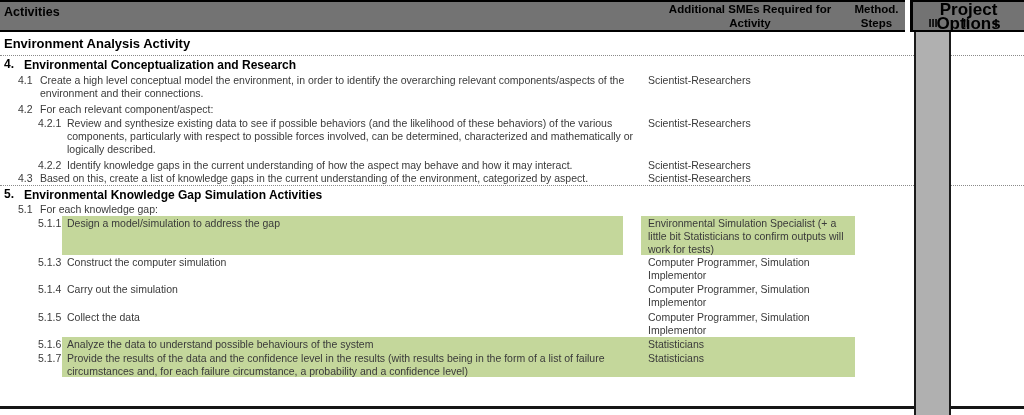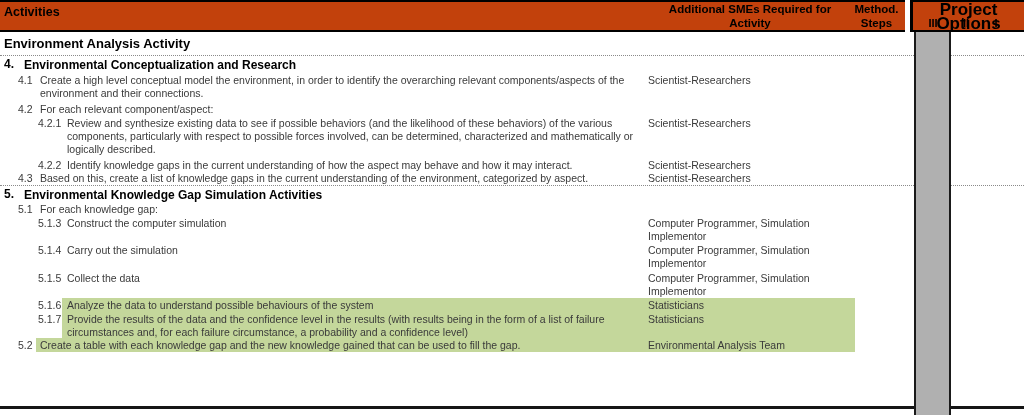--- a/index.html
+++ b/index.html
@@ -2,21 +2,21 @@
 <html><head>
 <meta charset="utf-8">
 <style>
   html,body{margin:0;padding:0;background:#fff;}
   #sheet{
     position:relative;width:1024px;height:415px;background:#fff;
     font-family:"Liberation Sans",sans-serif;color:#3a3a3a;overflow:hidden;
   }
   
   #header{position:absolute;left:0;top:0;width:1024px;height:32px;background:#fff;}
-  .hdr-block{position:absolute;top:0;height:32px;background:#c2410c;
+  .hdr-block{position:absolute;top:0;height:32px;background:#737373;
     border-top:2px solid #000;border-bottom:2px solid #000;box-sizing:border-box;}
   #hdr-left{left:0;width:905px;}
   #hdr-gap-line{position:absolute;left:910px;top:0;width:3px;height:32px;background:#000;}
   #hdr-right{left:913px;width:111px;}
   #hdr-activities{position:absolute;left:4px;top:3px;font-size:12.5px;font-weight:bold;color:#000;}
   #hdr-sme{position:absolute;left:640px;top:1px;width:220px;text-align:center;
     font-size:11.5px;font-weight:bold;color:#000;line-height:13.5px;}
   #hdr-method{position:absolute;left:848px;top:1px;width:57px;text-align:center;
     font-size:11.5px;font-weight:bold;color:#000;line-height:13.5px;}
   #hdr-projopts{position:absolute;left:0;top:1px;width:111px;text-align:center;
@@ -110,20 +110,27 @@
       <div class="row b1" style="height: 16px;">
     <span class="num">5.</span>
     <div class="txt">Environmental Knowledge Gap Simulation Activities</div>
     <div class="sme"></div>
   </div>
       <div class="row l2" style="height: 14px;">
     <span class="num">5.1</span>
     <div class="txt">For each knowledge gap:</div>
     <div class="sme"></div>
   </div>
+      <div class="row l3" style="height: 39px;">
+        <div class="hl" style="left: 62px; width: 561px;"></div>
+        <div class="hl" style="left: 641px; width: 214px;"></div>
+    <span class="num">5.1.1</span>
+    <div class="txt">Design a model/simulation to address the gap</div>
+    <div class="sme">Environmental Simulation Specialist (+ a little bit Statisticians to confirm outputs will work for tests)</div>
+  </div>
       <div class="row l3" style="height: 27px;">
     <span class="num">5.1.3</span>
     <div class="txt">Construct the computer simulation</div>
     <div class="sme">Computer Programmer, Simulation Implementor</div>
   </div>
       <div class="row l3" style="height: 28px;">
     <span class="num">5.1.4</span>
     <div class="txt">Carry out the simulation</div>
     <div class="sme">Computer Programmer, Simulation Implementor</div>
   </div>
@@ -137,23 +144,17 @@
     <span class="num">5.1.6</span>
     <div class="txt">Analyze the data to understand possible behaviours of the system</div>
     <div class="sme">Statisticians</div>
   </div>
       <div class="row l3" style="height: 26px;">
         <div class="hl" style="left: 62px; width: 793px;"></div>
     <span class="num">5.1.7</span>
     <div class="txt">Provide the results of the data and the confidence level in the results (with results being in the form of a list of failure circumstances and, for each failure circumstance, a probability and a confidence level)</div>
     <div class="sme">Statisticians</div>
   </div>
-      <div class="row l2" style="height: 14px;">
-        <div class="hl" style="left: 36px; width: 819px;"></div>
-    <span class="num">5.2</span>
-    <div class="txt">Create a table with each knowledge gap and the new knowledge gained that can be used to fill the gap.</div>
-    <div class="sme">Environmental Analysis Team</div>
-  </div>
     </div>
 
   <div id="bottom-border"></div>
   <div id="opt3-column"></div>
 </div>
 
 </body></html>

